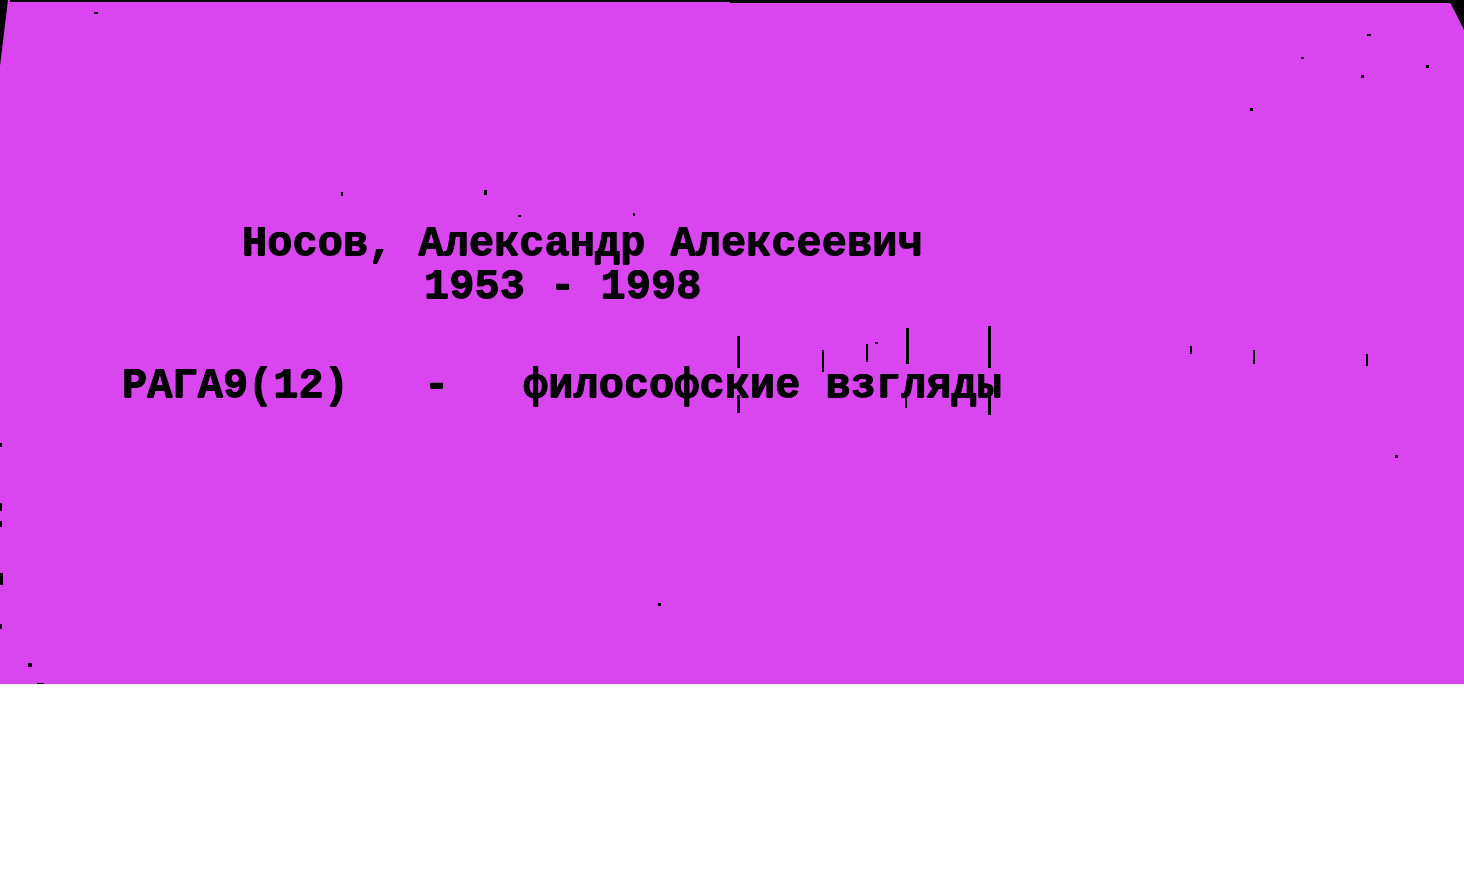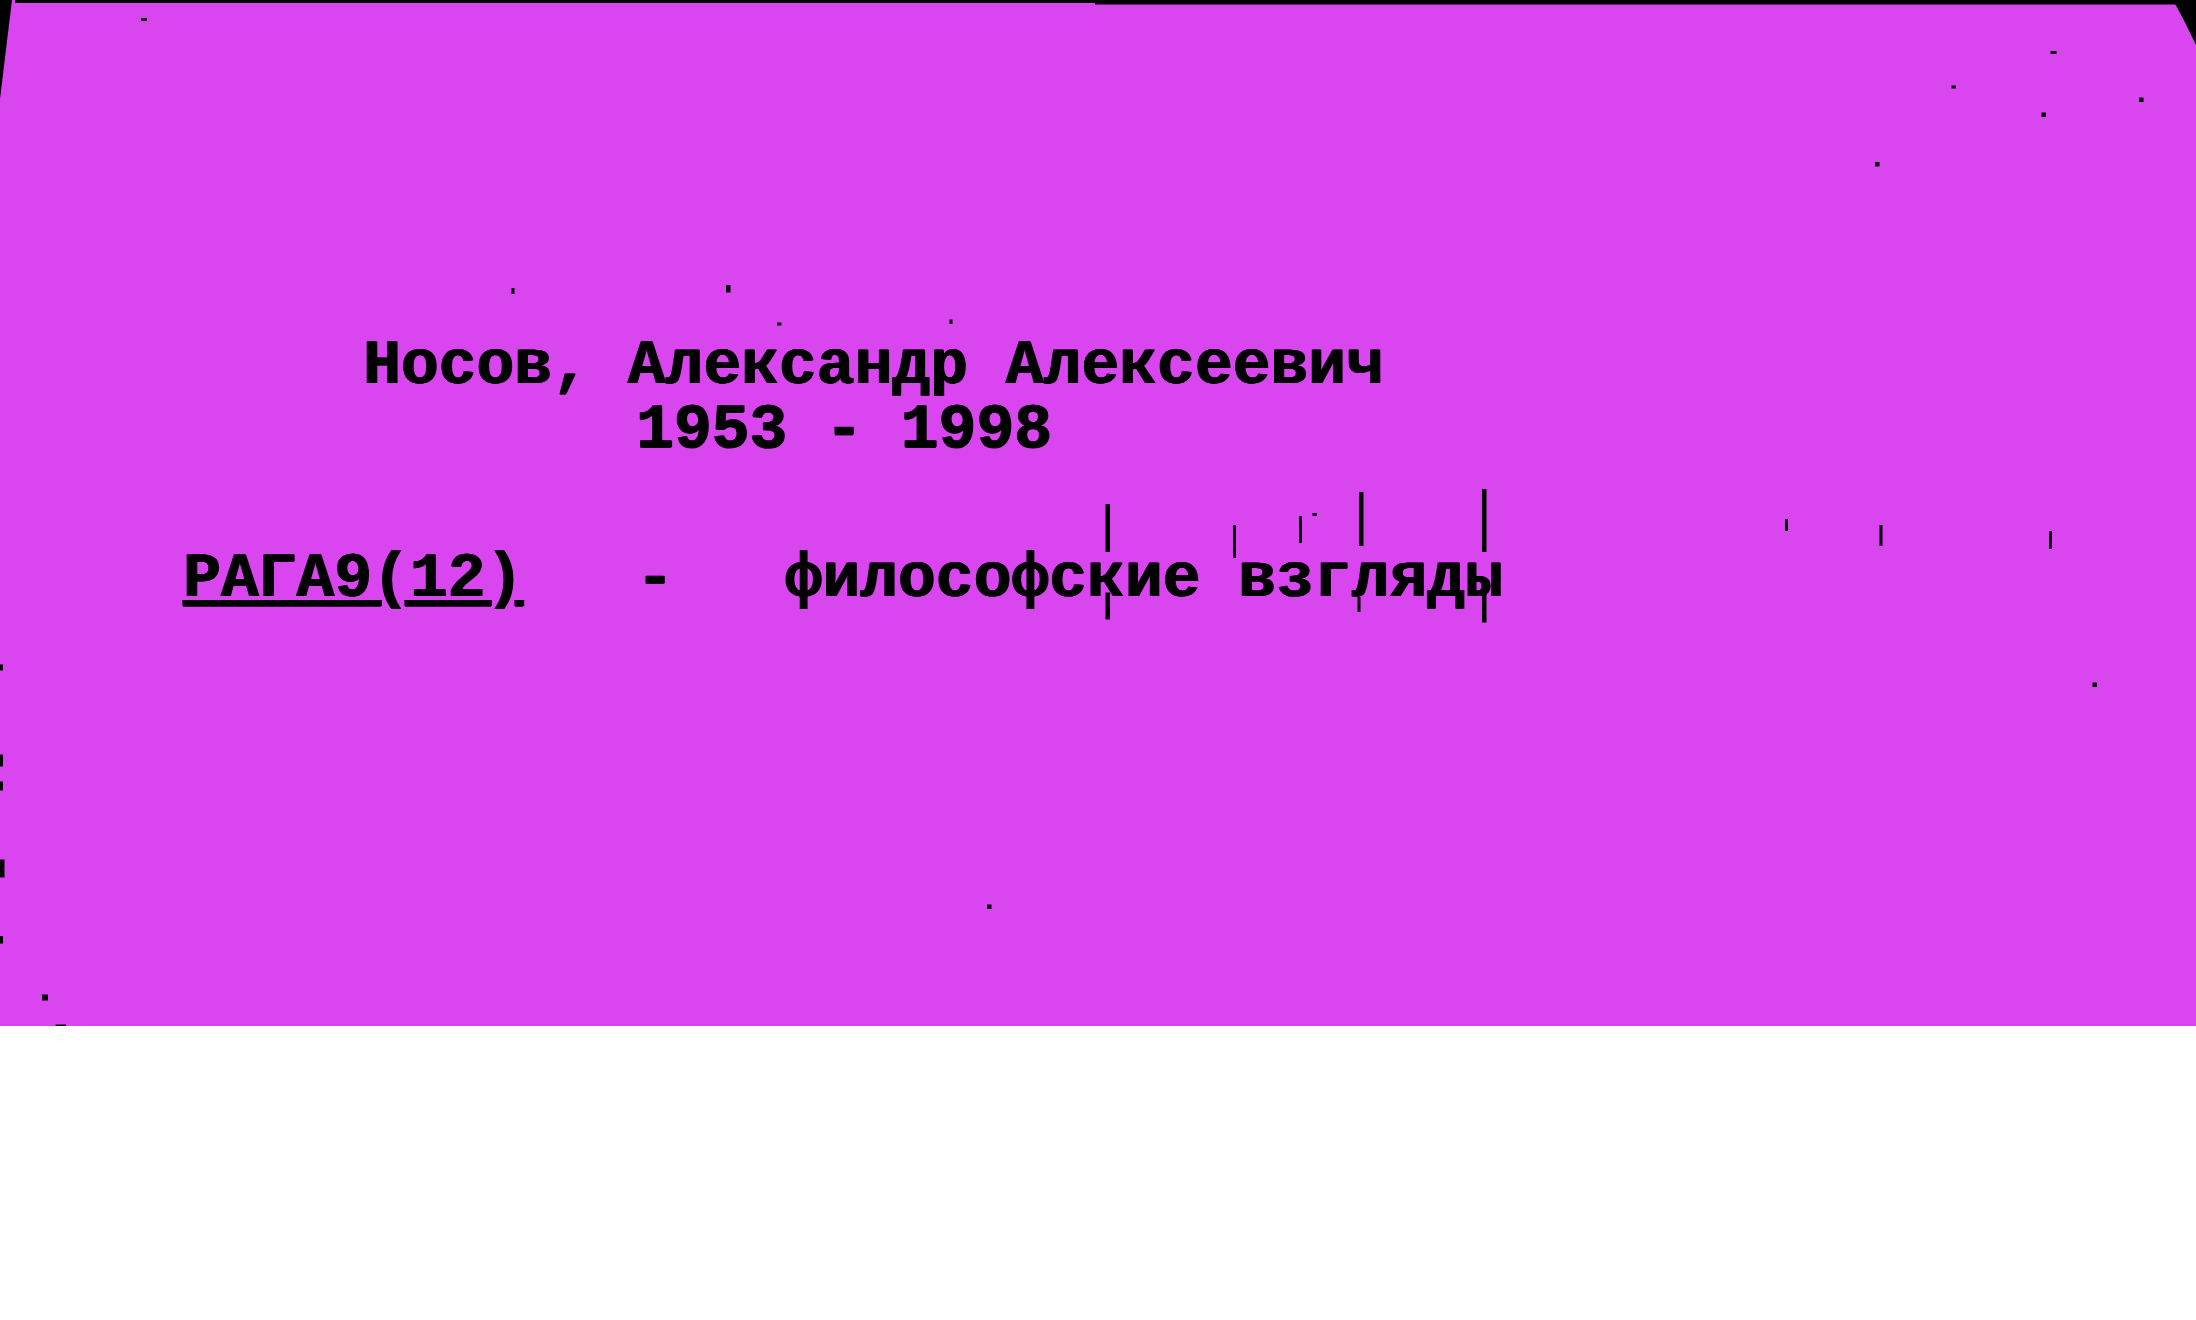--- a/index.html
+++ b/index.html
@@ -20,21 +20,21 @@
     color: #000000;
     font-size: 42px;
     line-height: 42px;
     font-weight: bold;
     white-space: pre;
     
     text-shadow: 0.6px 0 0 #000, -0.4px 0 0 #000, 0 0.5px 0 #000;
   }
   .author-line   { left: 242px; top: 223px; }
   .years-line    { left: 424px; top: 266px; }
-  .class-code    { left: 122px; top: 365px; text-decoration: underline; }
+  .class-code    { left: 122px; top: 365px; }
   .class-dash    { left: 424px; top: 365px; }
   .class-subject { left: 523px; top: 365px; }
 
   .punch-hole {
     position: absolute;
     left: 695px;
     top: 721px;
     width: 84px;
     height: 90px;
     background: #000000;

